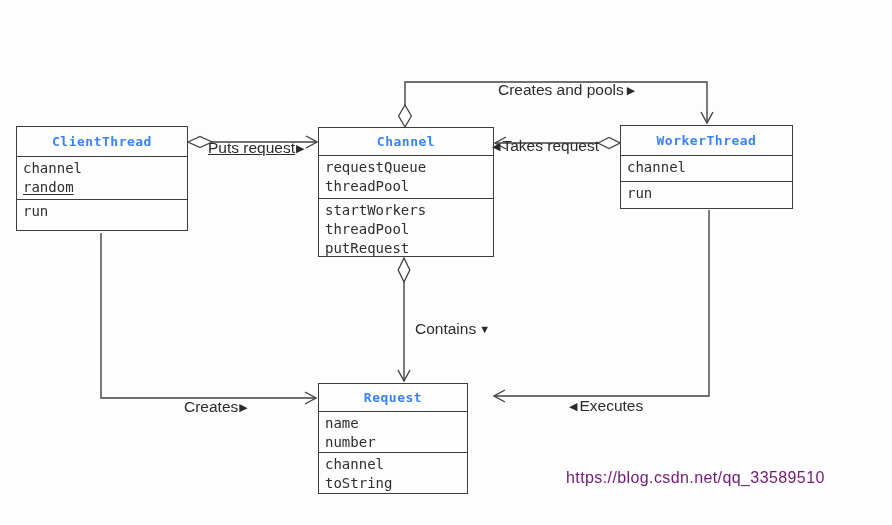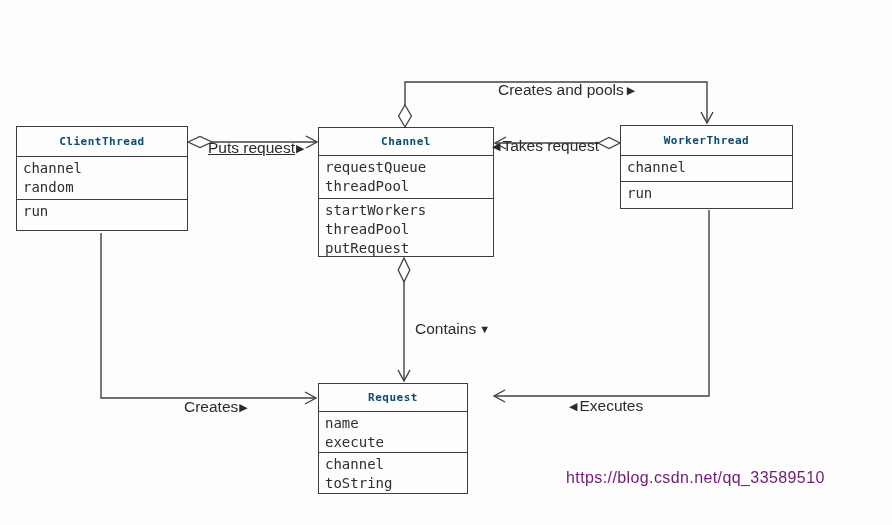--- a/index.html
+++ b/index.html
@@ -28,42 +28,42 @@
   }
   .uml-class {
     position: absolute;
     background: #fdfdfd;
     border: 1.6px solid #3d3d3d;
     box-sizing: border-box;
   }
   .uml-title {
     font-family: "DejaVu Sans Mono", monospace;
     font-weight: bold;
-    font-size: 11px;
+    font-size: 13px;
     letter-spacing: 0.5px;
-    color: #0c4a6e;
+    color: #3b82f6;
     display: flex;
     align-items: center;
     justify-content: center;
     text-align: right;
   }
   .uml-section {
     border-top: 1.4px solid #3d3d3d;
     padding: 2px 6px 0 6px;
     box-sizing: border-box;
     overflow: hidden;
   }
   .uml-member {
     font-family: "DejaVu Sans Mono", monospace;
     font-size: 14px;
     line-height: 19px;
     color: #2e2e2e;
     white-space: pre;
   }
-  .uml-member.underlined { text-underline-offset: 2px; }
+  .uml-member.underlined { text-decoration: underline; text-underline-offset: 2px; }
   .rel-label {
     position: absolute;
     font-size: 15.5px;
     color: #2b2b2b;
     white-space: nowrap;
     margin-top: 20px;
   }
   .rel-icon {
     font-size: 11px;
     display: inline-block;
@@ -155,21 +155,21 @@
     </div>
     <div class="uml-section" style="height:27px">
       <div class="uml-member">run</div>
     </div>
   </div>
 
   <div class="uml-class" style="left:318px; top:383px; width:150px;">
     <div class="uml-title" style="height:27px">Request</div>
     <div class="uml-section" style="height:41px">
       <div class="uml-member">name</div>
-      <div class="uml-member">execute</div>
+      <div class="uml-member">number</div>
     </div>
     <div class="uml-section" style="height:41px">
       <div class="uml-member">channel</div>
       <div class="uml-member">toString</div>
     </div>
   </div>
 
   <div class="rel-label" style="left:208px; top:119px;text-decoration:underline;"><span>Puts request</span><span class="rel-icon after" style="margin-left:1px">▶</span></div>
 
   <div class="rel-label" style="left:492px; top:117px;"><span class="rel-icon before">◀</span><span>Takes request</span></div>

